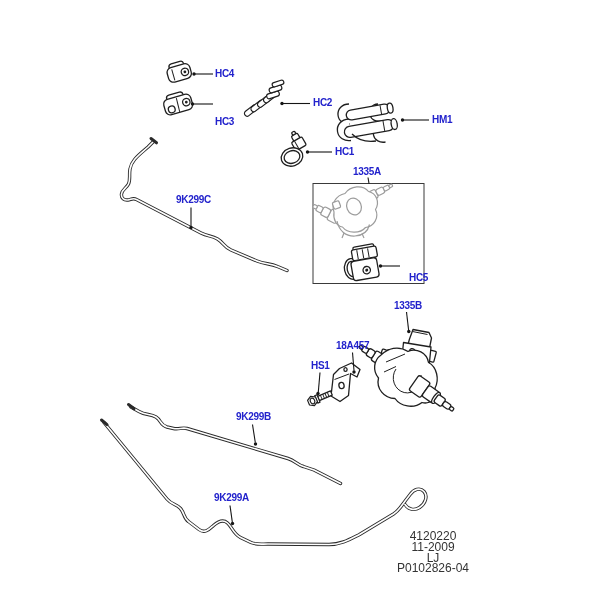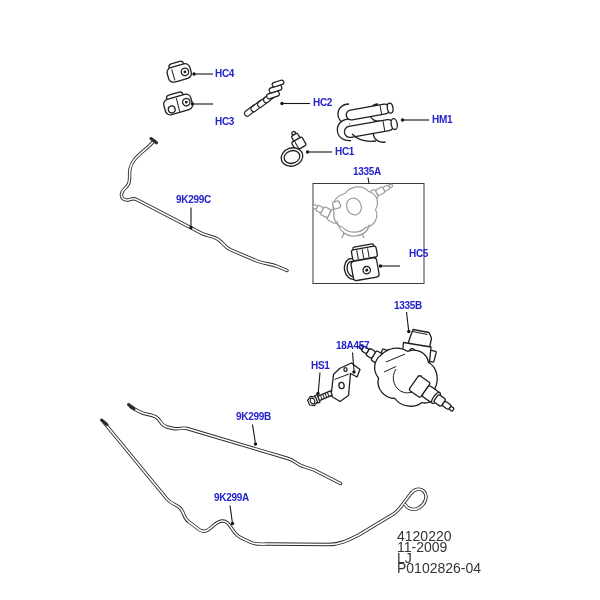--- a/index.html
+++ b/index.html
@@ -1,22 +1,22 @@
 <!DOCTYPE html>
 <html><head>
 <meta charset="utf-8">
 <style>
   html,body{margin:0;padding:0;background:#ffffff;}
   #stage{position:relative;width:600px;height:600px;background:#ffffff;overflow:hidden;
          font-family:"Liberation Sans", sans-serif;}
   #art{position:absolute;left:0;top:0;}
   .callout{position:absolute;color:#2222cc;font-size:10px;font-weight:bold;
            letter-spacing:-0.3px;line-height:12px;white-space:nowrap;cursor:pointer;}
-  .footer-info{position:absolute;left:397px;top:531px;width:100px;
-               color:#333333;font-size:14px;line-height:10.8px;}
+  .footer-info{position:absolute;left:383px;top:531px;width:100px;text-align:center;
+               color:#333333;font-size:12px;line-height:10.8px;}
   .footer-info span{display:block;}
   .copyright{position:absolute;left:0;top:572px;width:600px;text-align:center;
              color:#333333;font-size:8.4px;line-height:10px;}
 </style>
 </head>
 <body>
 
 <div id="stage">
 
 <svg id="art" width="600" height="600" viewBox="0 0 600 600">
@@ -214,21 +214,21 @@
   </g>
 </svg>
 
 <div>
       <div class="callout" style="left: 215px; top: 68px;">HC4</div>
       <div class="callout" style="left: 215px; top: 116px;">HC3</div>
       <div class="callout" style="left: 313px; top: 97px;">HC2</div>
       <div class="callout" style="left: 432px; top: 114px;">HM1</div>
       <div class="callout" style="left: 335px; top: 146px;">HC1</div>
       <div class="callout" style="left: 353px; top: 166px;">1335A</div>
-      <div class="callout" style="left: 403px; top: 248px; padding-left: 6px;">HC5</div>
+      <div class="callout" style="left: 403px; top: 272px; padding-left: 6px;">HC5</div>
       <div class="callout" style="left: 394px; top: 300px;">1335B</div>
       <div class="callout" style="left: 336px; top: 340px;">18A457</div>
       <div class="callout" style="left: 311px; top: 360px;">HS1</div>
       <div class="callout" style="left: 176px; top: 194px;">9K299C</div>
       <div class="callout" style="left: 236px; top: 411px; text-align: right;">9K299B</div>
       <div class="callout" style="left: 214px; top: 492px;">9K299A</div>
     </div>
 
 <div class="footer-info">
   <span>4120220</span>

